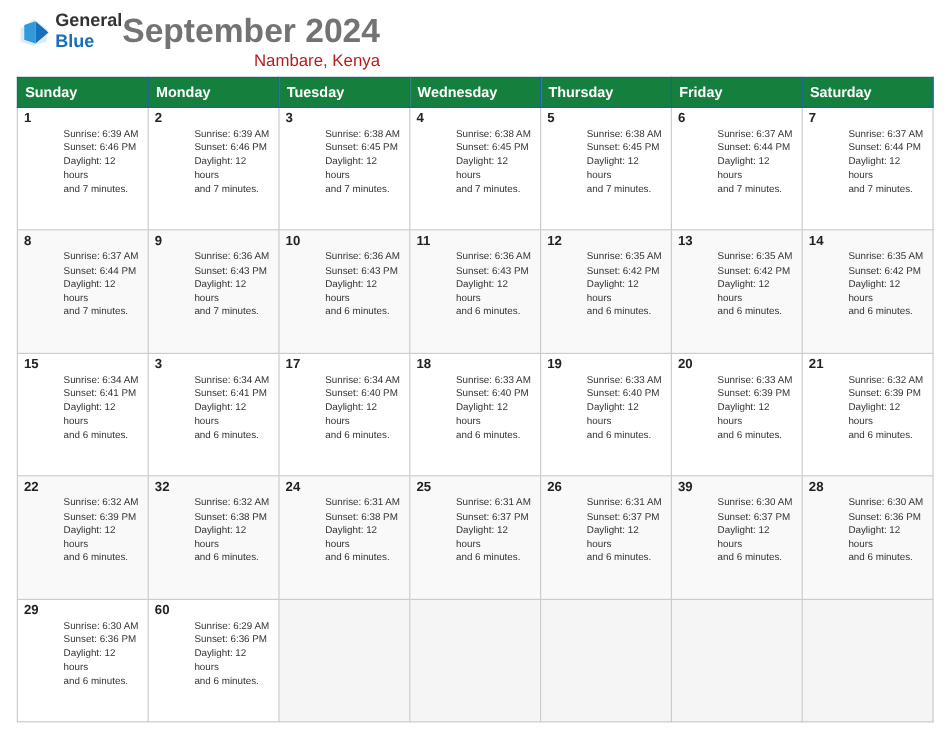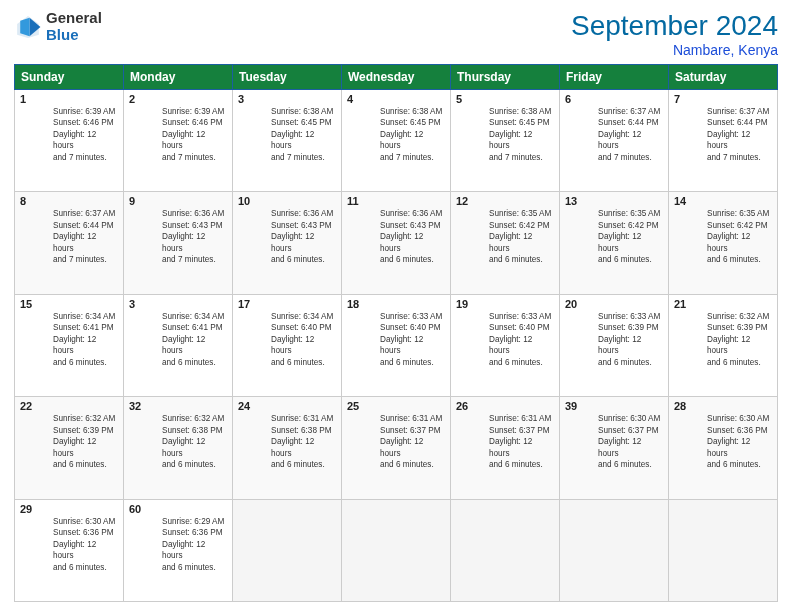--- a/index.html
+++ b/index.html
@@ -12,21 +12,20 @@
     }
     .page {
       width: 792px;
       height: 612px;
       padding: 10px 14px;
       display: flex;
       flex-direction: column;
     }
     .header {
       display: flex;
-      justify-content: space-between;
       align-items: flex-start;
       margin-bottom: 6px;
     }
     .logo {
       display: flex;
       align-items: center;
       gap: 0;
     }
     .logo-text {
       display: flex;
@@ -46,26 +45,26 @@
     .logo-icon {
       width: 28px;
       height: 28px;
       margin-right: 4px;
     }
     .title-block {
       text-align: right;
     }
     .month-title {
       font-size: 28px;
-      font-weight: normal;
-      color: #0369a1;
+      font-weight: bold;
+      color: #737373;
     }
     .location {
       font-size: 14px;
-      color: #1d4ed8;
+      color: #b91c1c;
     }
     .calendar-table {
       width: 100%;
       border-collapse: collapse;
       flex: 1;
     }
     .calendar-table th {
       background-color: #15803d;
       color: #fff;
       font-size: 12px;

